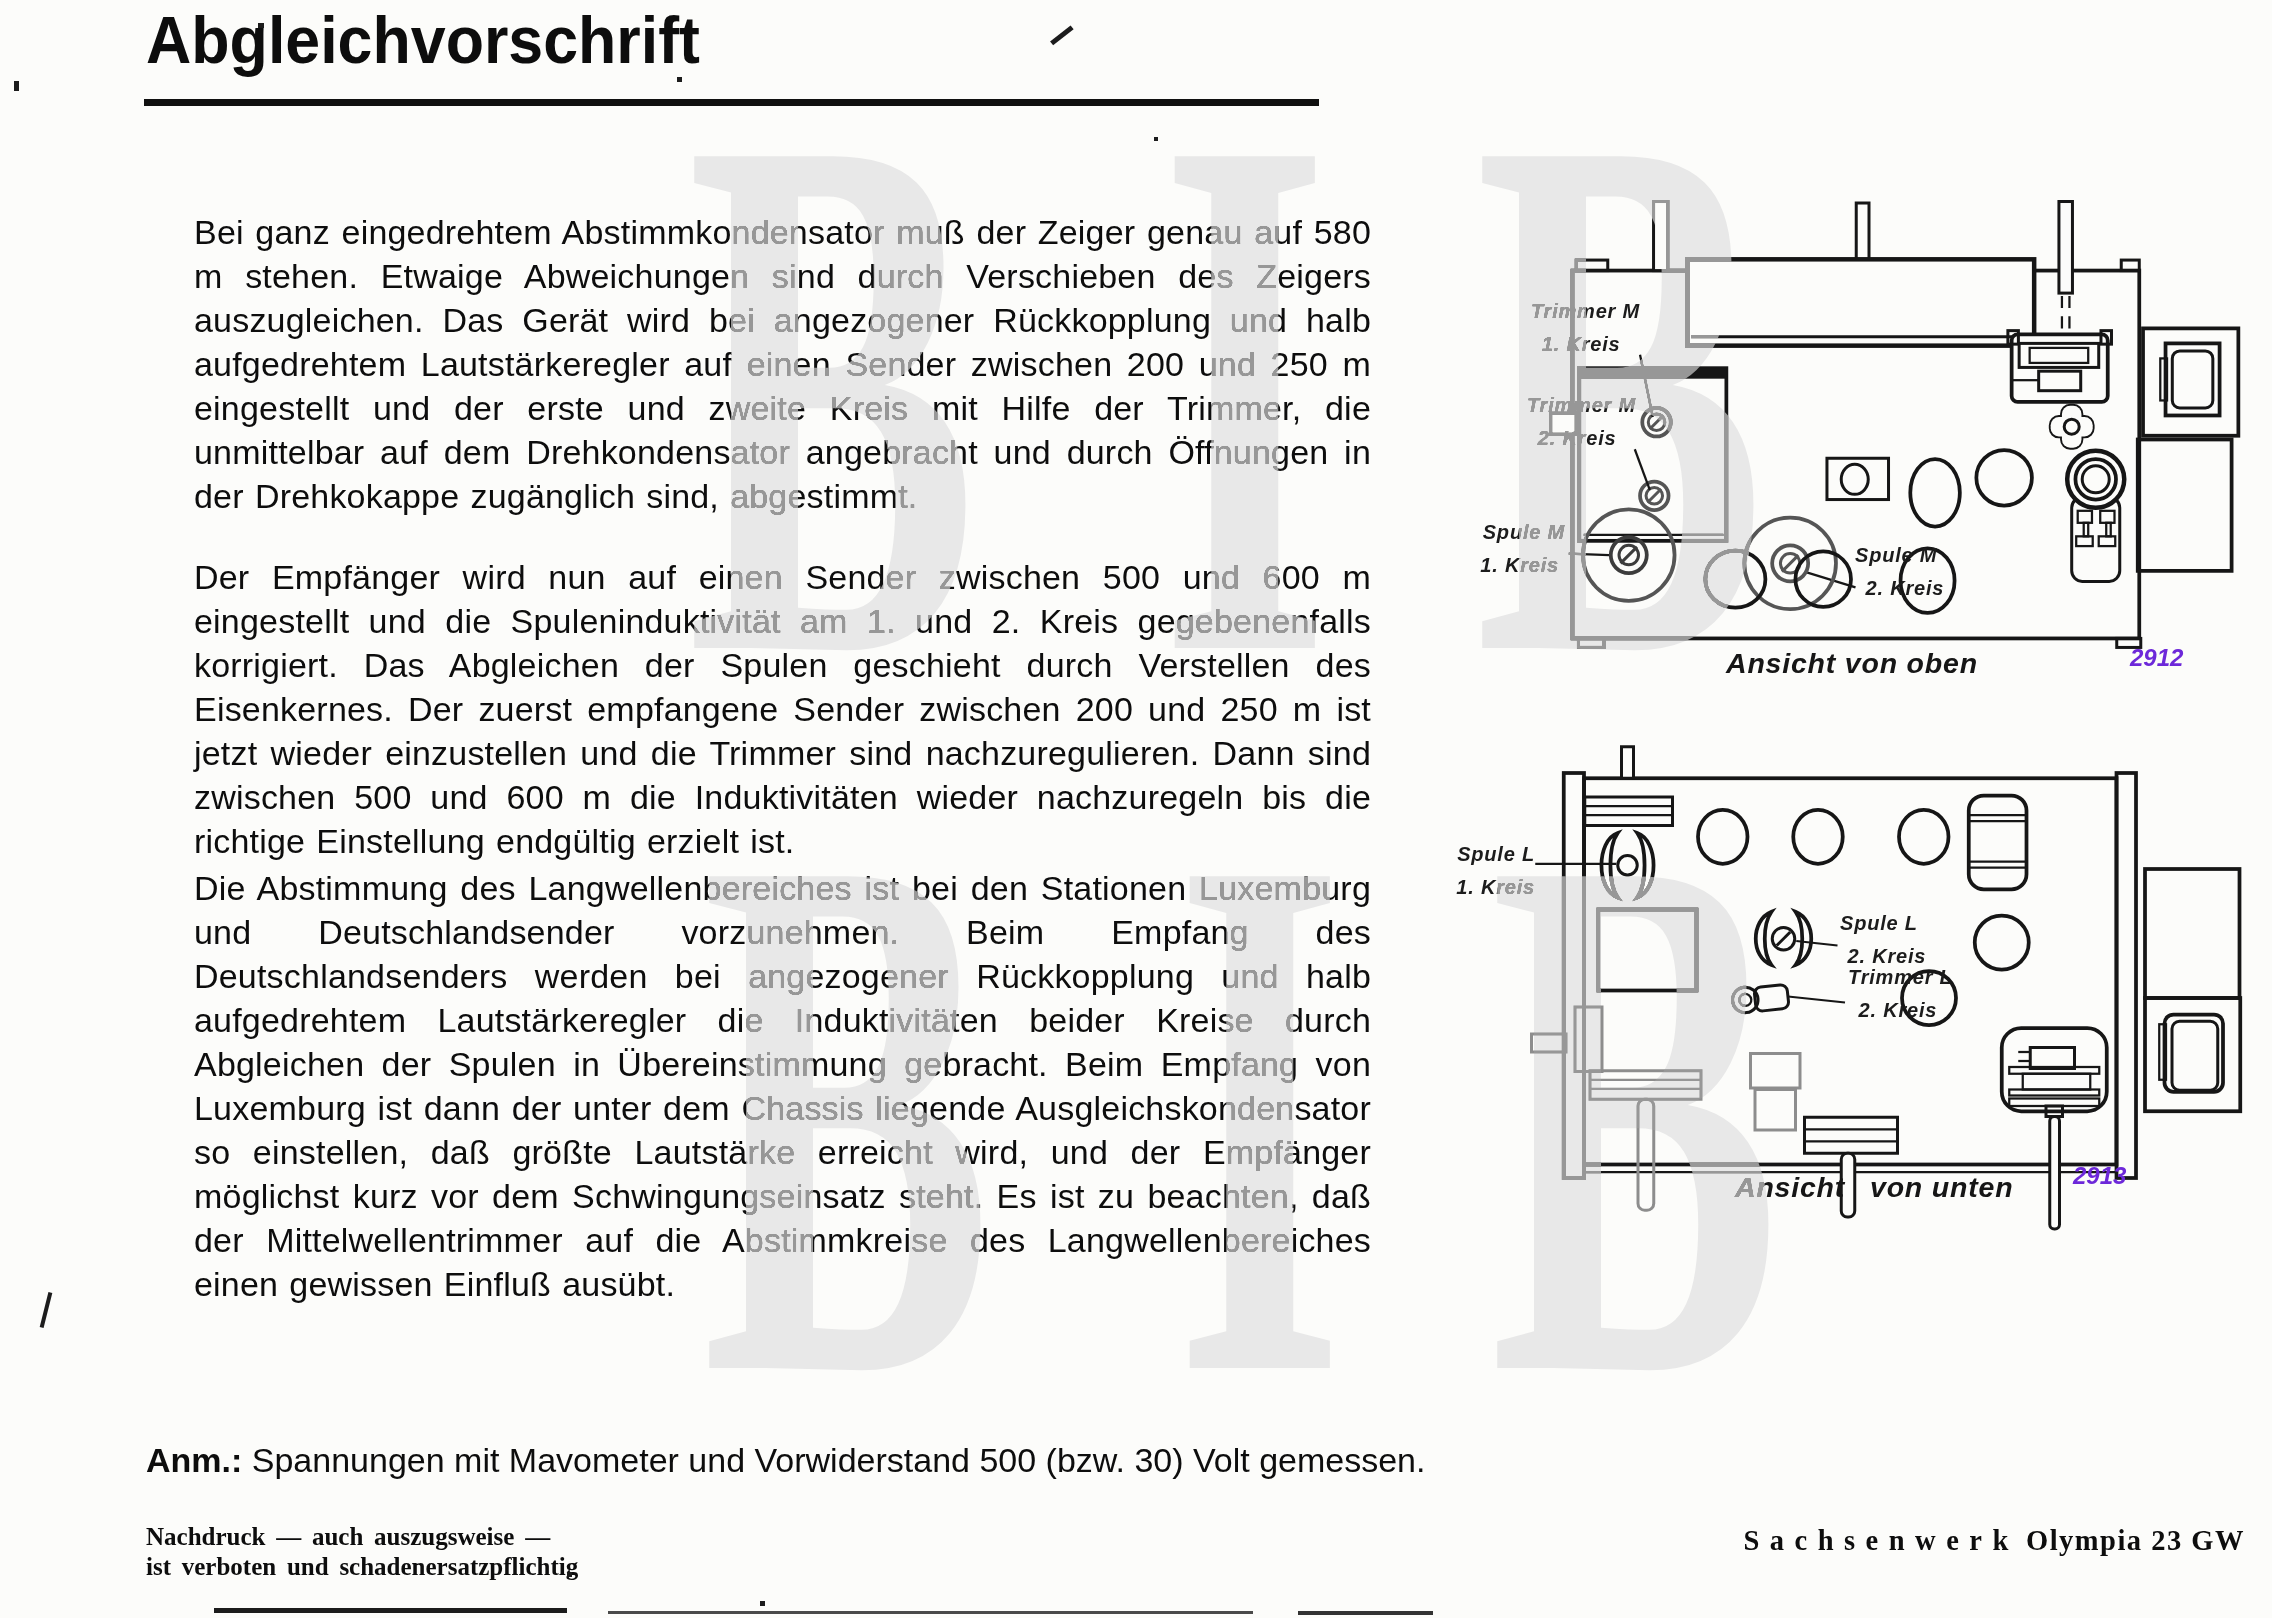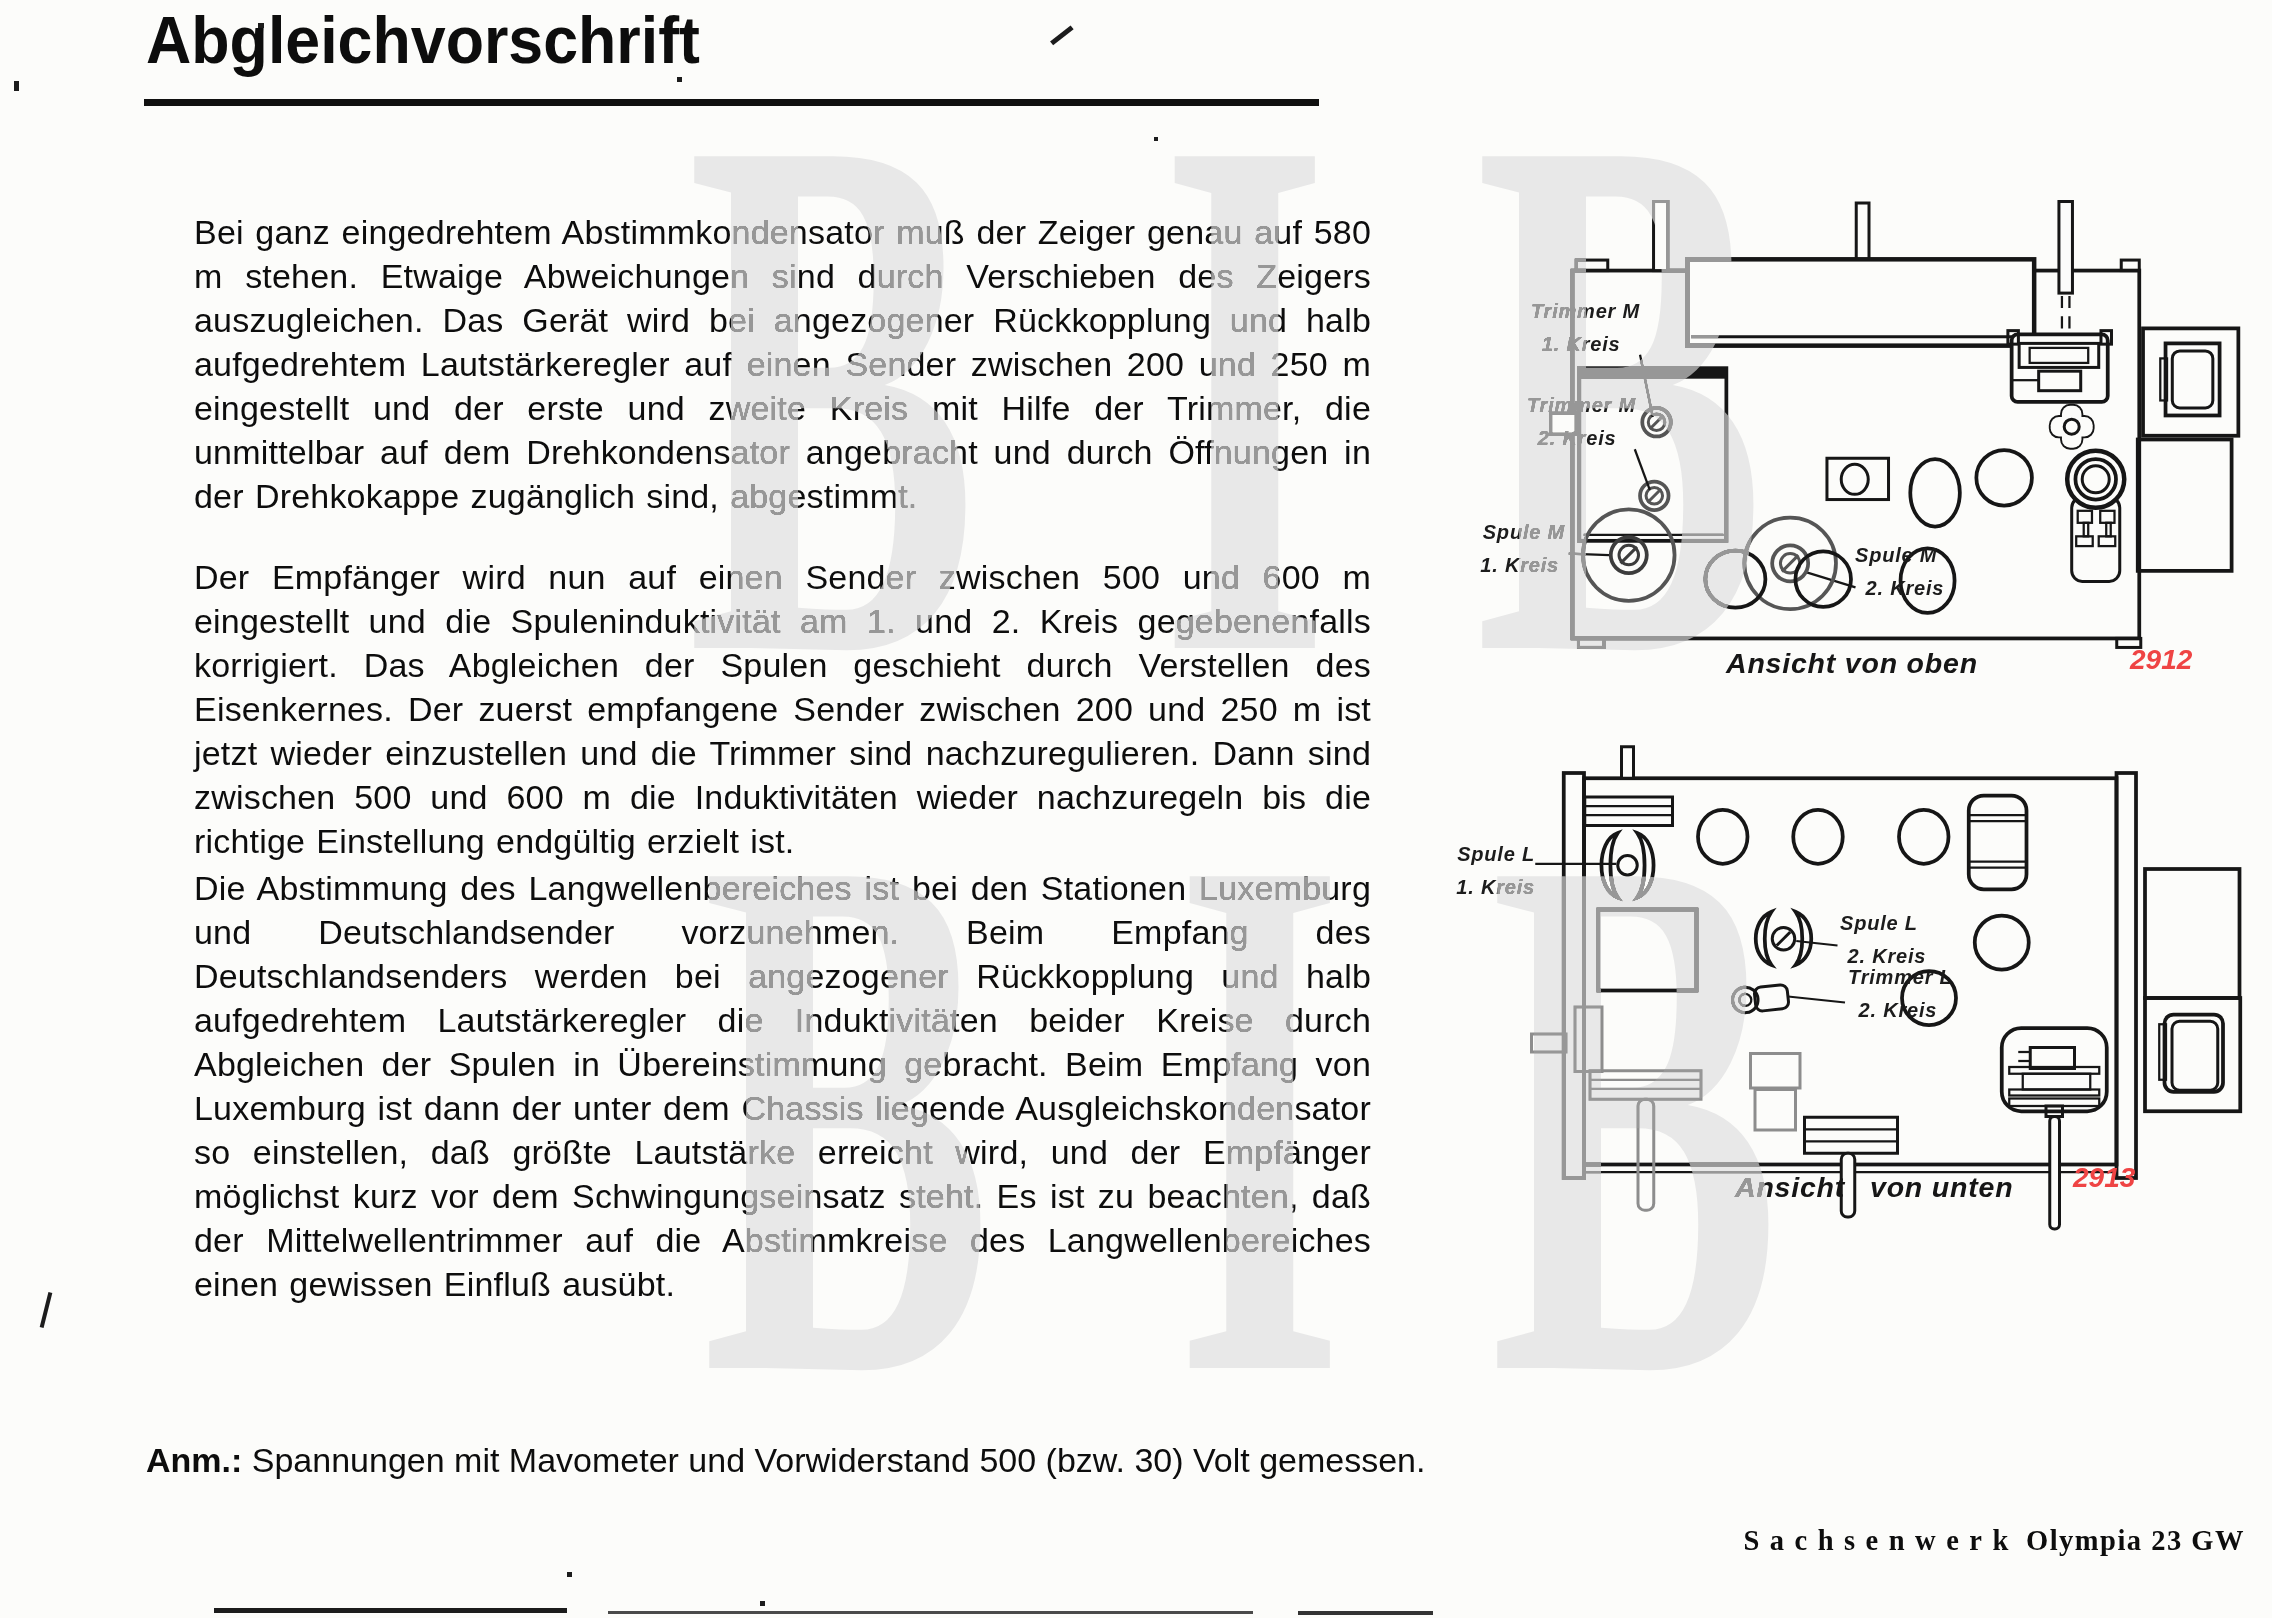--- a/index.html
+++ b/index.html
@@ -18,21 +18,21 @@
   
   .para{font-size:34px;line-height:44px;text-align:justify;letter-spacing:0.2px;word-spacing:1.5px;margin-left:48px;}
   .para-wide{font-size:34px;line-height:45px;text-align:left;letter-spacing:0.2px;}
   .note{font-size:34px;line-height:44px;}
   .note b{font-weight:700;margin-top:34px;}
   
   .dlabel{font-style:italic;font-weight:700;font-size:20px;line-height:33px;color:#1c1c1c;
           letter-spacing:0.8px;white-space:nowrap;}
   .dlabel.r{text-align:right;}
   .dcap{font-style:italic;font-weight:600;font-size:28.5px;letter-spacing:0.8px;color:#161616;white-space:nowrap;}
-  .dnum{font-style:italic;font-weight:600;font-size:28px;color:#ef4444;}
+  .dnum{font-style:italic;font-weight:600;font-size:24px;color:#6d28d9;}
   
   .foot-left{font-family:"Liberation Serif",serif;font-size:25px;font-weight:700;line-height:30px;word-spacing:4.5px;}
   .foot-right{font-family:"Liberation Serif",serif;font-size:28.5px;font-weight:600;white-space:nowrap;}
   .brand-spaced{letter-spacing:10.5px;}
   .brand-rest{letter-spacing:1.5px;}
   .speck{background:#1c1c1c;position:absolute;}
   svg{position:absolute;overflow:visible;}
 </style>
 </head>
 <body>
@@ -52,20 +52,24 @@
   <div class="abs para" style="left:146px;top:210px;width:1177px">Bei ganz eingedrehtem Abstimmkondensator muß der Zeiger genau auf 580 m stehen. Etwaige Abweichungen sind durch Verschieben des Zeigers auszugleichen. Das Gerät wird bei angezogener Rückkopplung und halb aufgedrehtem Lautstärkeregler auf einen Sender zwischen 200 und 250 m eingestellt und der erste und zweite Kreis mit Hilfe der Trimmer, die unmittelbar auf dem Drehkondensator angebracht und durch Öffnungen in der Drehkokappe zugänglich sind, abgestimmt.</div>
   <div class="abs para" style="left:146px;top:555px;width:1177px">Der Empfänger wird nun auf einen Sender zwischen 500 und 600 m eingestellt und die Spuleninduktivität am 1. und 2. Kreis gegebenenfalls korrigiert. Das Abgleichen der Spulen geschieht durch Verstellen des Eisenkernes. Der zuerst empfangene Sender zwischen 200 und 250 m ist jetzt wieder einzustellen und die Trimmer sind nachzuregulieren. Dann sind zwischen 500 und 600 m die Induktivitäten wieder nachzuregeln bis die richtige Einstellung endgültig erzielt ist.</div>
   <div class="abs para" style="left:146px;top:866px;width:1177px">Die Abstimmung des Langwellenbereiches ist bei den Stationen Luxemburg und Deutschlandsender vorzunehmen. Beim Empfang des Deutschlandsenders werden bei angezogener Rückkopplung und halb aufgedrehtem Lautstärkeregler die Induktivitäten beider Kreise durch Abgleichen der Spulen in Übereinstimmung gebracht. Beim Empfang von Luxemburg ist dann der unter dem Chassis liegende Ausgleichskondensator so einstellen, daß größte Lautstärke erreicht wird, und der Empfänger möglichst kurz vor dem Schwingungseinsatz steht. Es ist zu beachten, daß der Mittelwellentrimmer auf die Abstimmkreise des Langwellenbereiches einen gewissen Einfluß ausübt.</div>
 
 
   <div class="abs note" style="left:146px;top:1438px;width:2101px">
     <b>Anm.:</b>
     <span>Spannungen mit Mavometer und Vorwiderstand 500 (bzw. 30) Volt gemessen.</span>
   </div>
 
+  <div class="abs foot-left" style="left:146px;top:1522px">
+    <div>Nachdruck — auch auszugsweise —</div>
+    <div>ist verboten und schadenersatzpflichtig</div>
+  </div>
   <div class="abs foot-right" style="left:1651px;top:1525px;width:594px;text-align:right">
     <span class="brand-spaced">Sachsenwerk</span>
     <span class="brand-rest">Olympia 23 GW</span>
   </div>
 
   <svg style="left:1456px;top:188px" width="820" height="518" viewBox="0 0 1092 690" fill="none" stroke="#161616" stroke-width="5">
     <g>
       <rect x="155" y="110" width="755" height="490"></rect>
       <rect x="160" y="96" width="42" height="14" stroke-width="4"></rect>
       <rect x="886" y="96" width="24" height="14" stroke-width="4"></rect>

